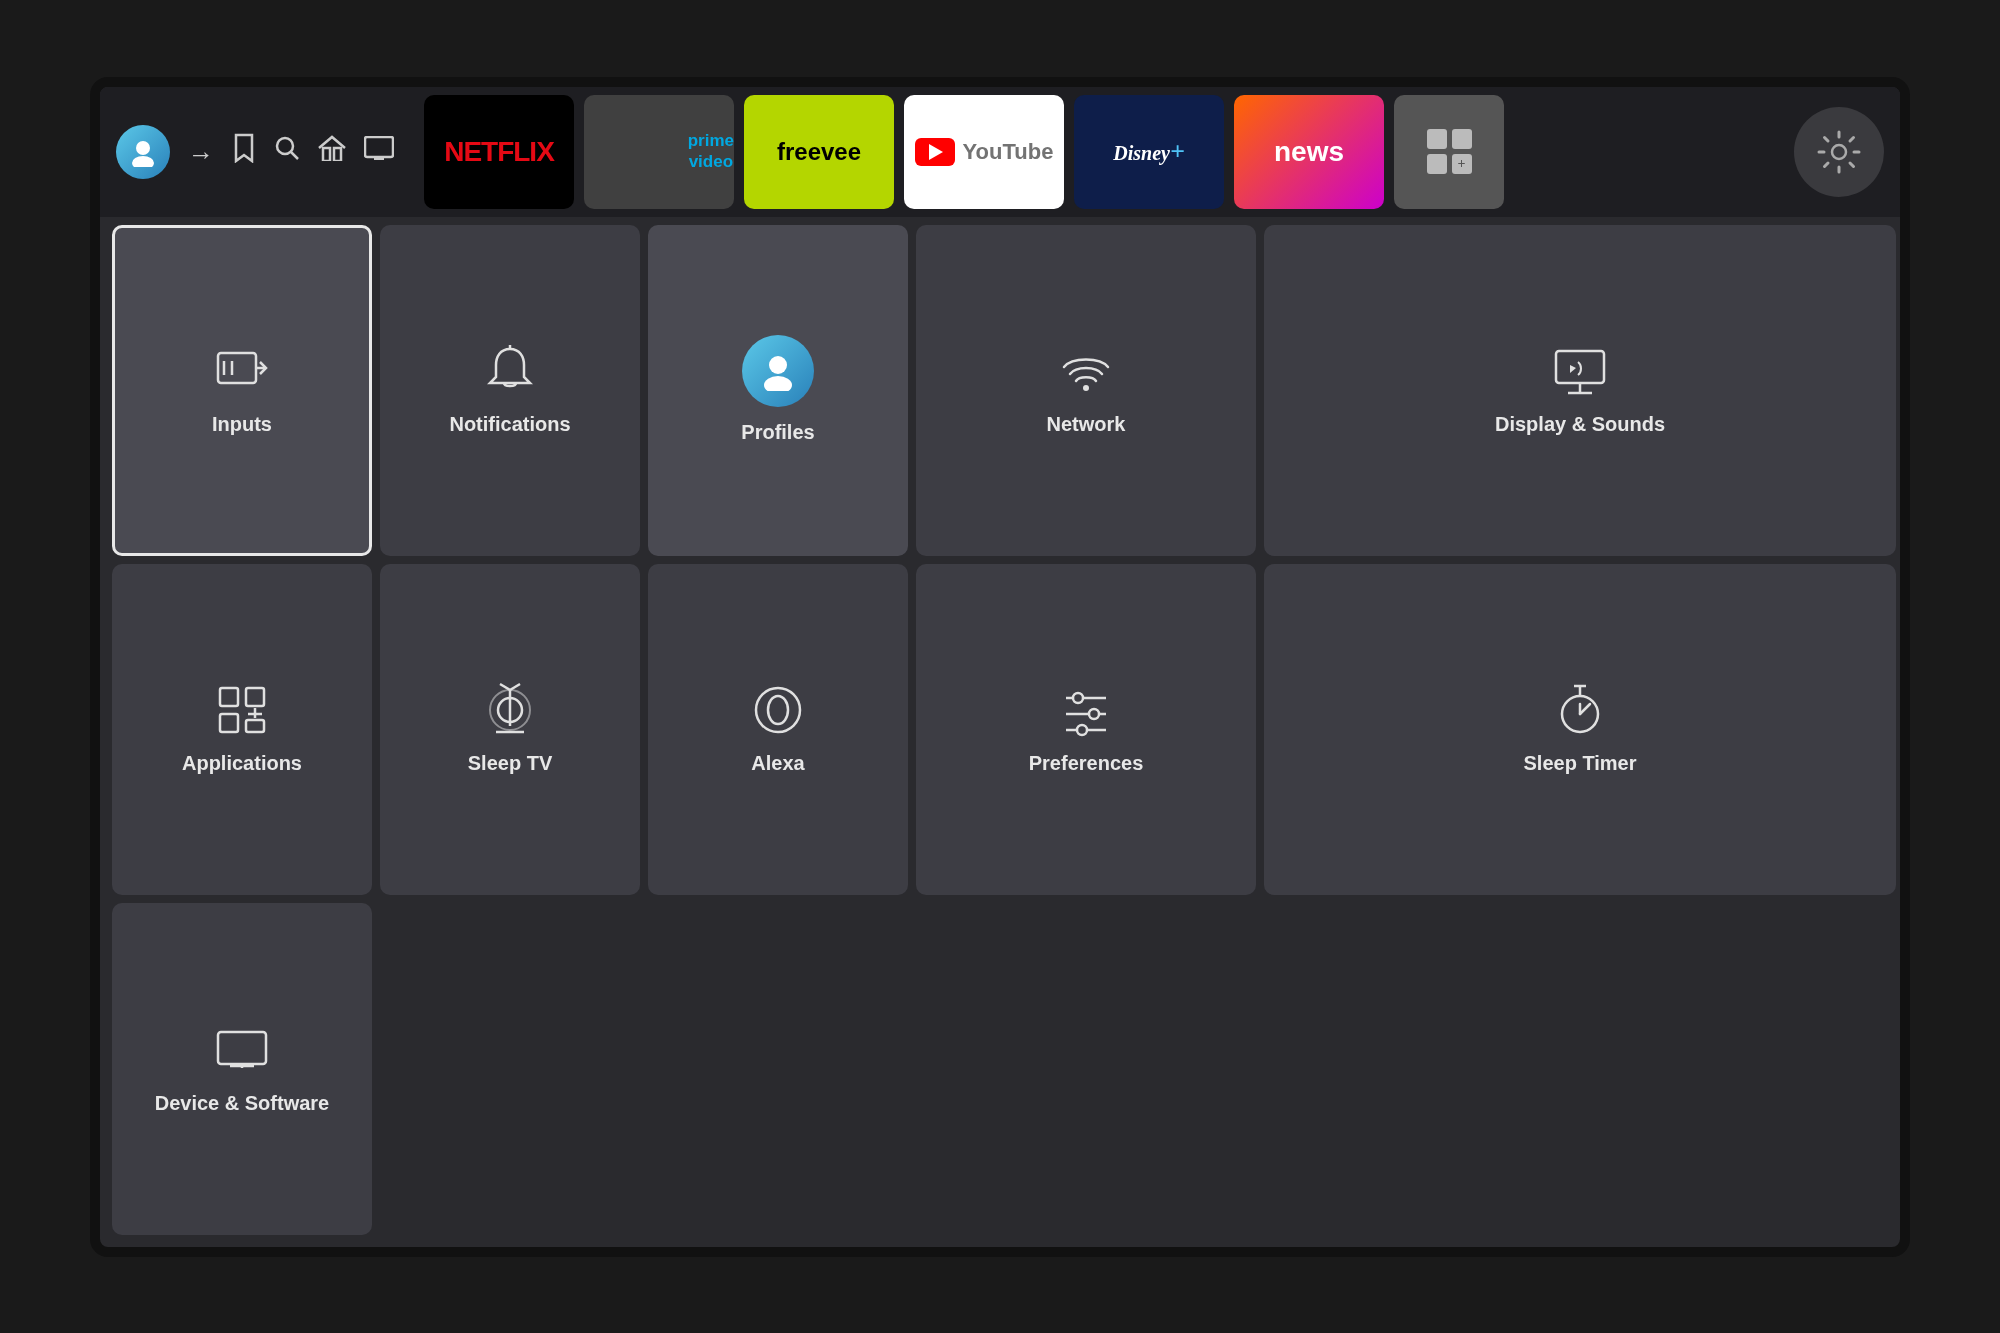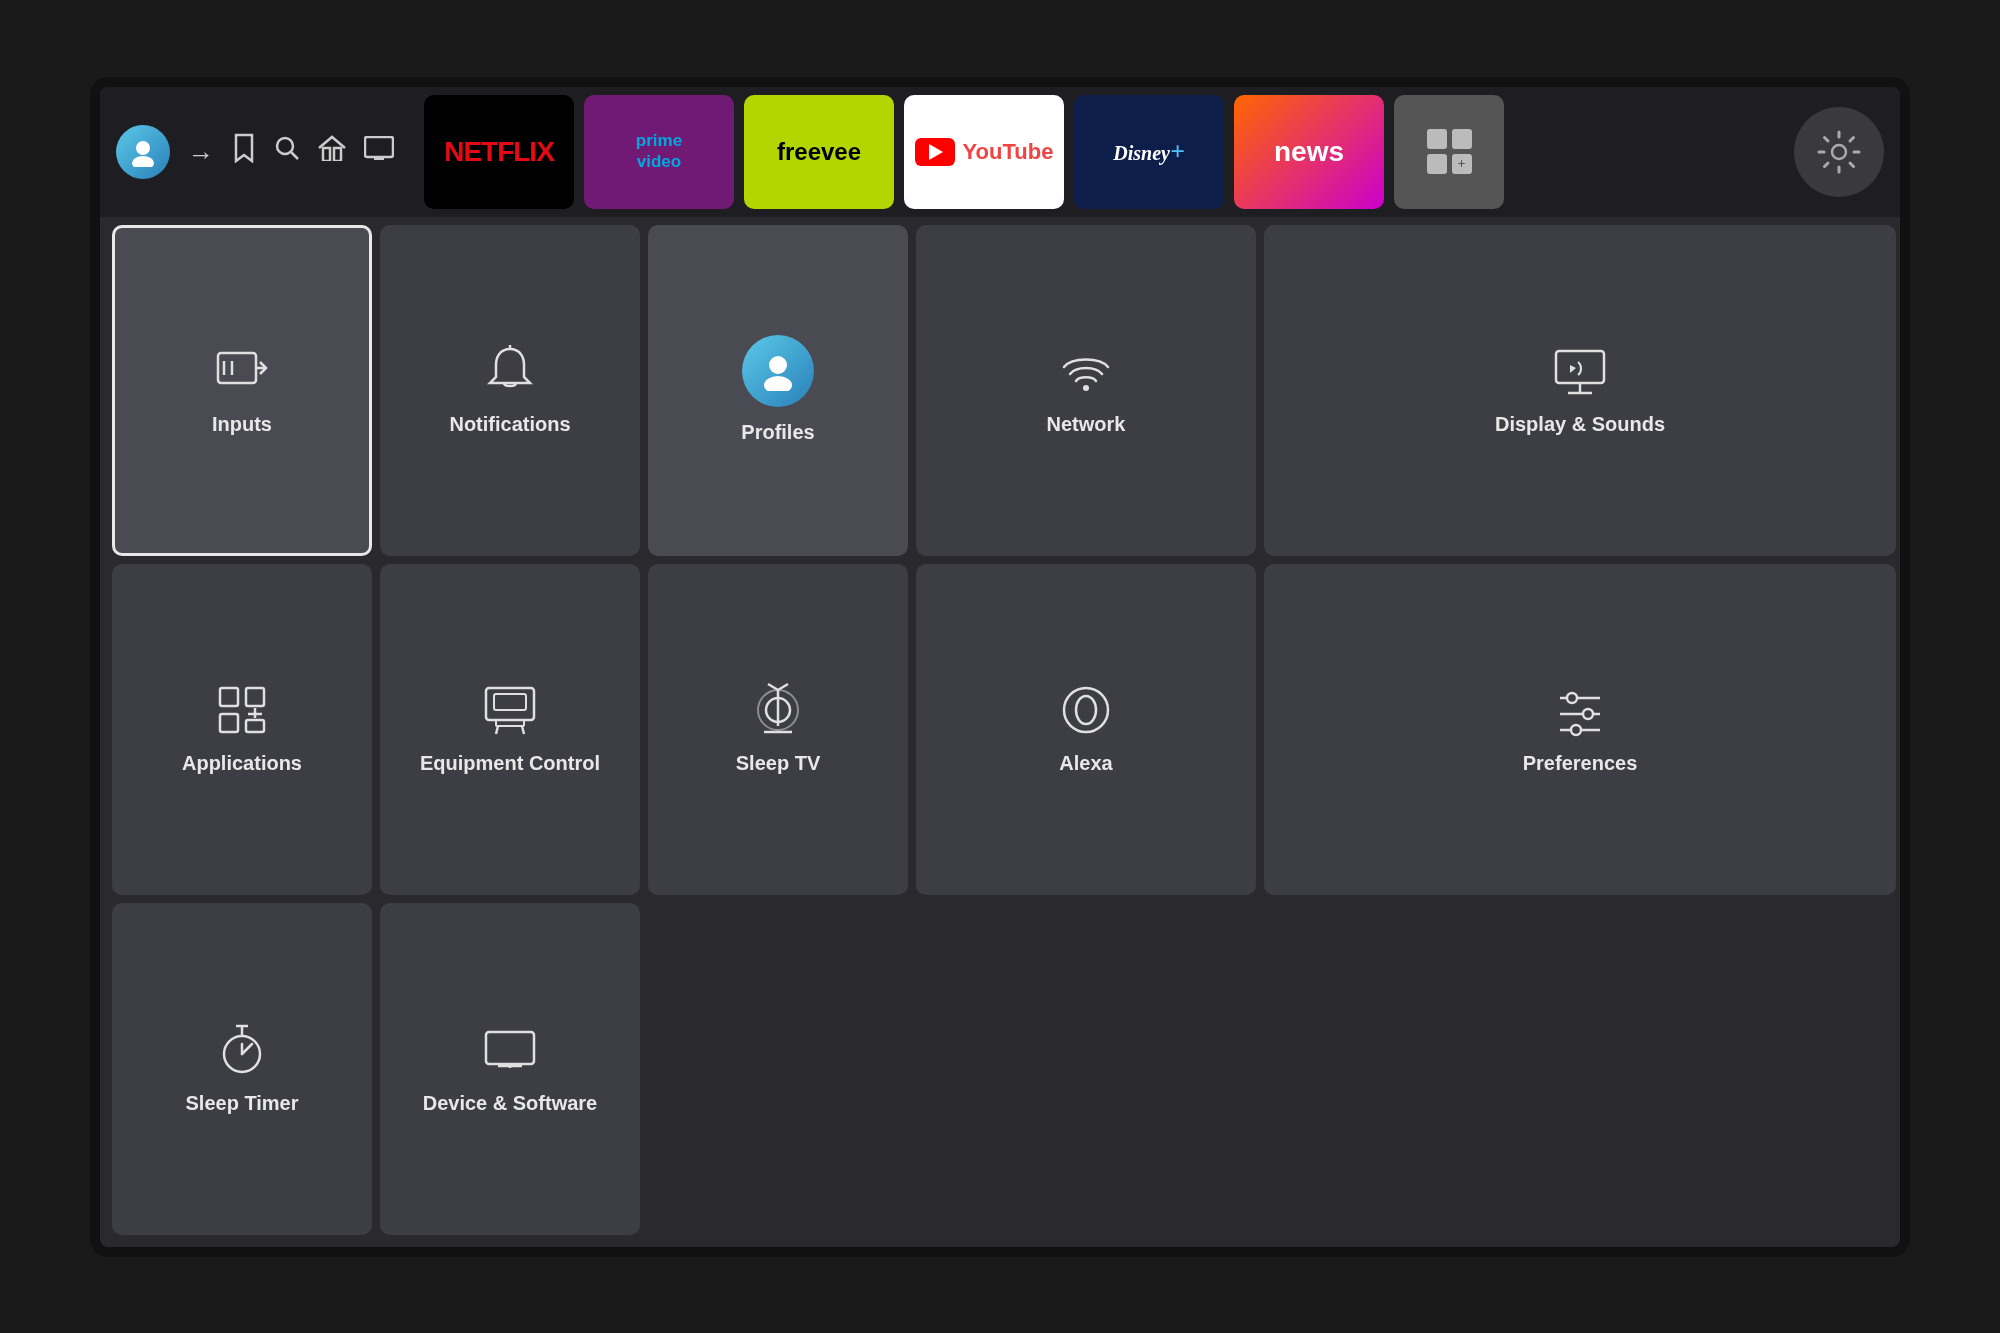--- a/index.html
+++ b/index.html
@@ -85,22 +85,23 @@
     }
     .app-tile.netflix span {
       color: #e50914;
       font-size: 28px;
       font-weight: 900;
       font-family: Arial Black, sans-serif;
       letter-spacing: -1px;
     }
 
     .app-tile.prime {
-      background: #701a75;
+      background: #404040;
       width: 150px;
+      justify-content: flex-end;
     }
     .app-tile.prime span {
       color: #00a8e1;
       font-size: 18px;
       font-weight: bold;
       text-align: center;
       font-family: Arial, sans-serif;
       line-height: 1.2;
     }
 
@@ -133,21 +134,21 @@
       width: 0;
       height: 0;
       border-top: 8px solid transparent;
       border-bottom: 8px solid transparent;
       border-left: 14px solid white;
       margin-left: 3px;
     }
     .yt-text {
       font-size: 22px;
       font-weight: 700;
-      color: #ef4444;
+      color: #737373;
       font-family: Arial, sans-serif;
     }
 
     .app-tile.disney {
       background: #0e1e4a;
       width: 150px;
     }
     .app-tile.disney span {
       color: #fff;
       font-size: 20px;
@@ -415,30 +416,20 @@
         <rect x="6" y="6" width="18" height="18" rx="2" stroke-width="2.5"></rect>
         <rect x="32" y="6" width="18" height="18" rx="2" stroke-width="2.5"></rect>
         <rect x="6" y="32" width="18" height="18" rx="2" stroke-width="2.5"></rect>
         <rect x="32" y="38" width="18" height="12" rx="2" stroke-width="2.5"></rect>
         <line x1="41" y1="26" x2="41" y2="36" stroke-width="2.5"></line>
         <line x1="34" y1="32" x2="48" y2="32" stroke-width="2.5"></line>
       </svg>
       <span class="grid-item-label">Applications</span>
     </div>
 
-    <div class="grid-item">
-      <svg class="icon-svg" viewBox="0 0 56 56">
-        <rect x="4" y="6" width="48" height="32" rx="3" stroke-width="2.5"></rect>
-        <rect x="14" y="38" width="28" height="6" stroke-width="2" rx="1"></rect>
-        <line x1="16" y1="44" x2="14" y2="52" stroke-width="2.5"></line>
-        <line x1="40" y1="44" x2="42" y2="52" stroke-width="2.5"></line>
-        <rect x="12" y="12" width="32" height="16" rx="2" stroke-width="2"></rect>
-      </svg>
-      <span class="grid-item-label">Equipment Control</span>
-    </div>
 
     <div class="grid-item">
       <svg class="icon-svg" viewBox="0 0 56 56">
         <circle cx="28" cy="28" r="12" stroke-width="2.5"></circle>
         <circle cx="28" cy="28" r="20" stroke-width="2" opacity="0.5"></circle>
         <line x1="28" y1="8" x2="18" y2="2" stroke-width="2.5"></line>
         <line x1="28" y1="8" x2="38" y2="2" stroke-width="2.5"></line>
         <line x1="28" y1="8" x2="28" y2="44" stroke-width="2.5"></line>
         <line x1="14" y1="50" x2="42" y2="50" stroke-width="2.5"></line>
       </svg>

